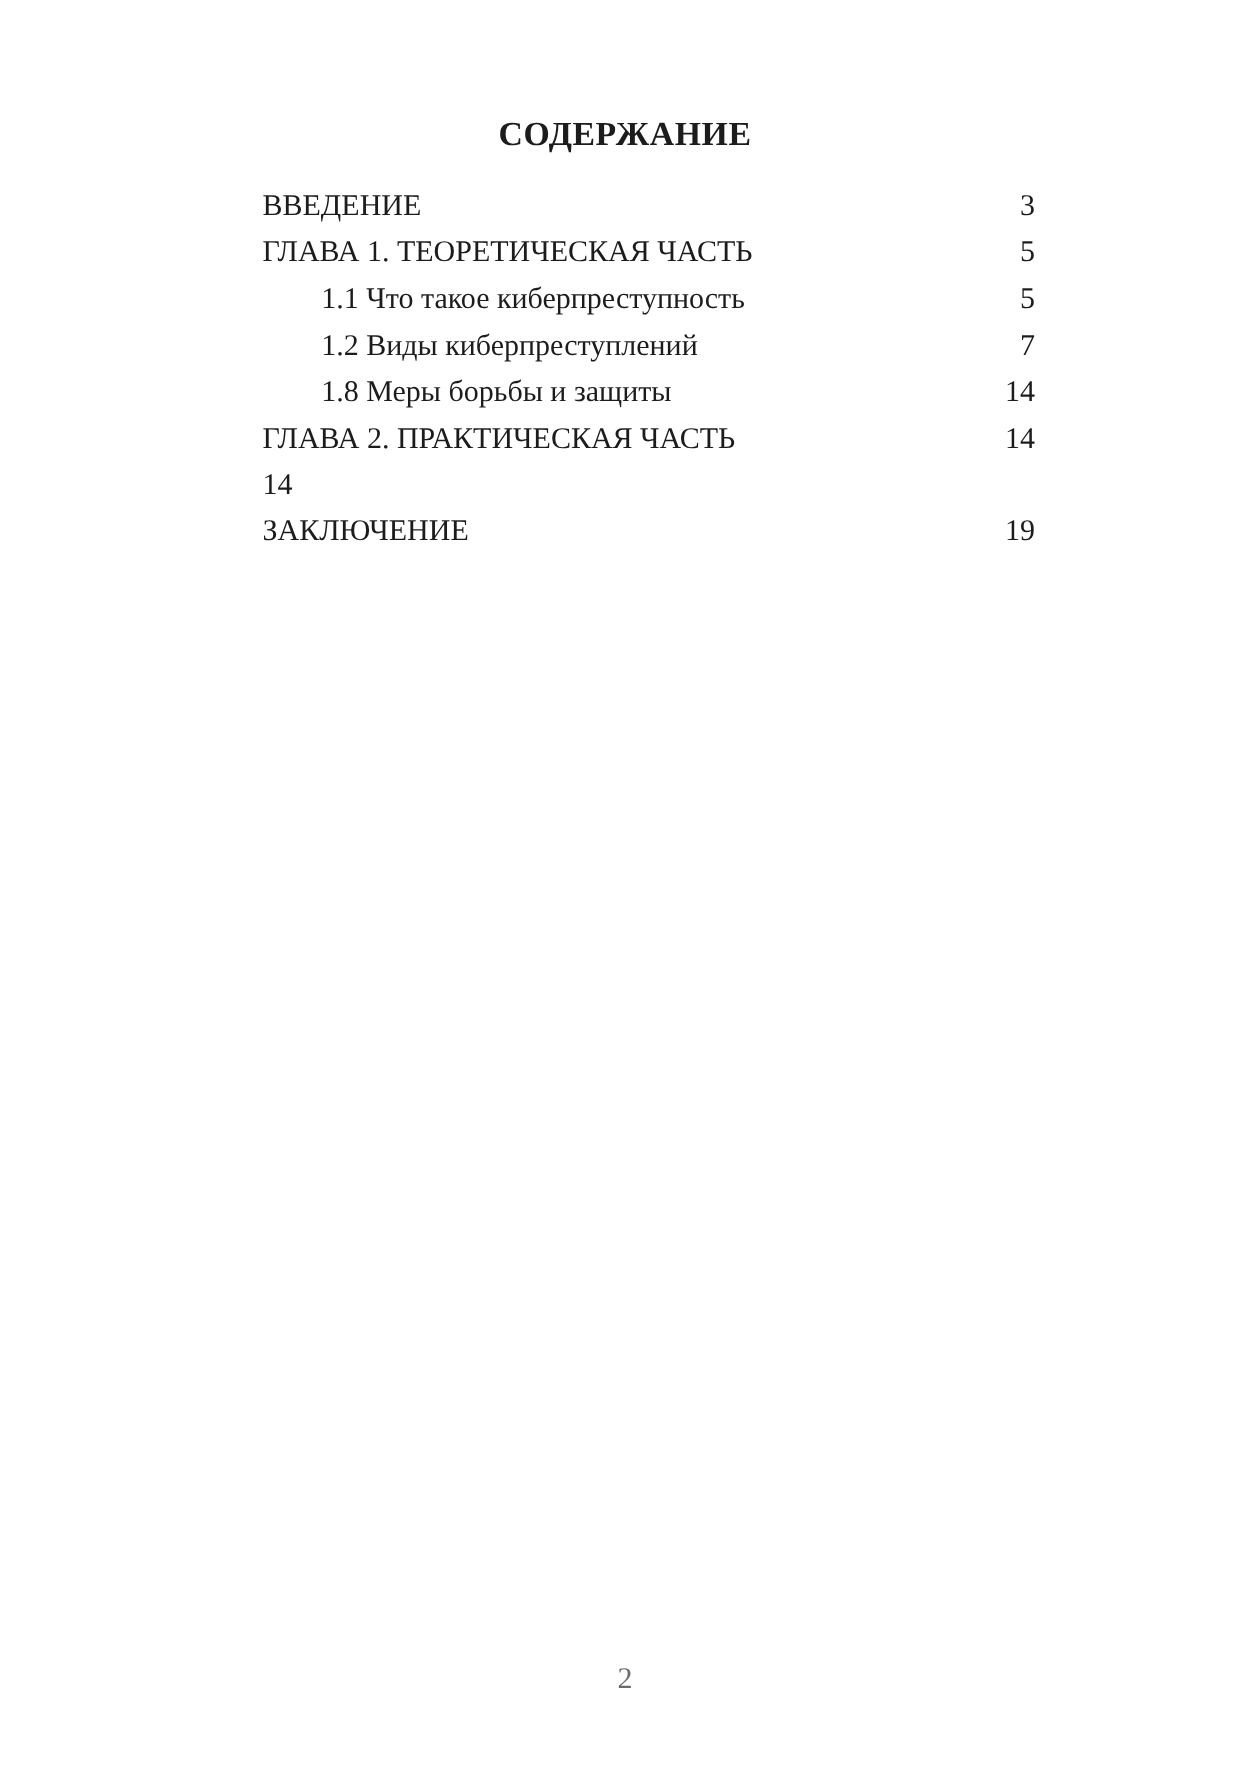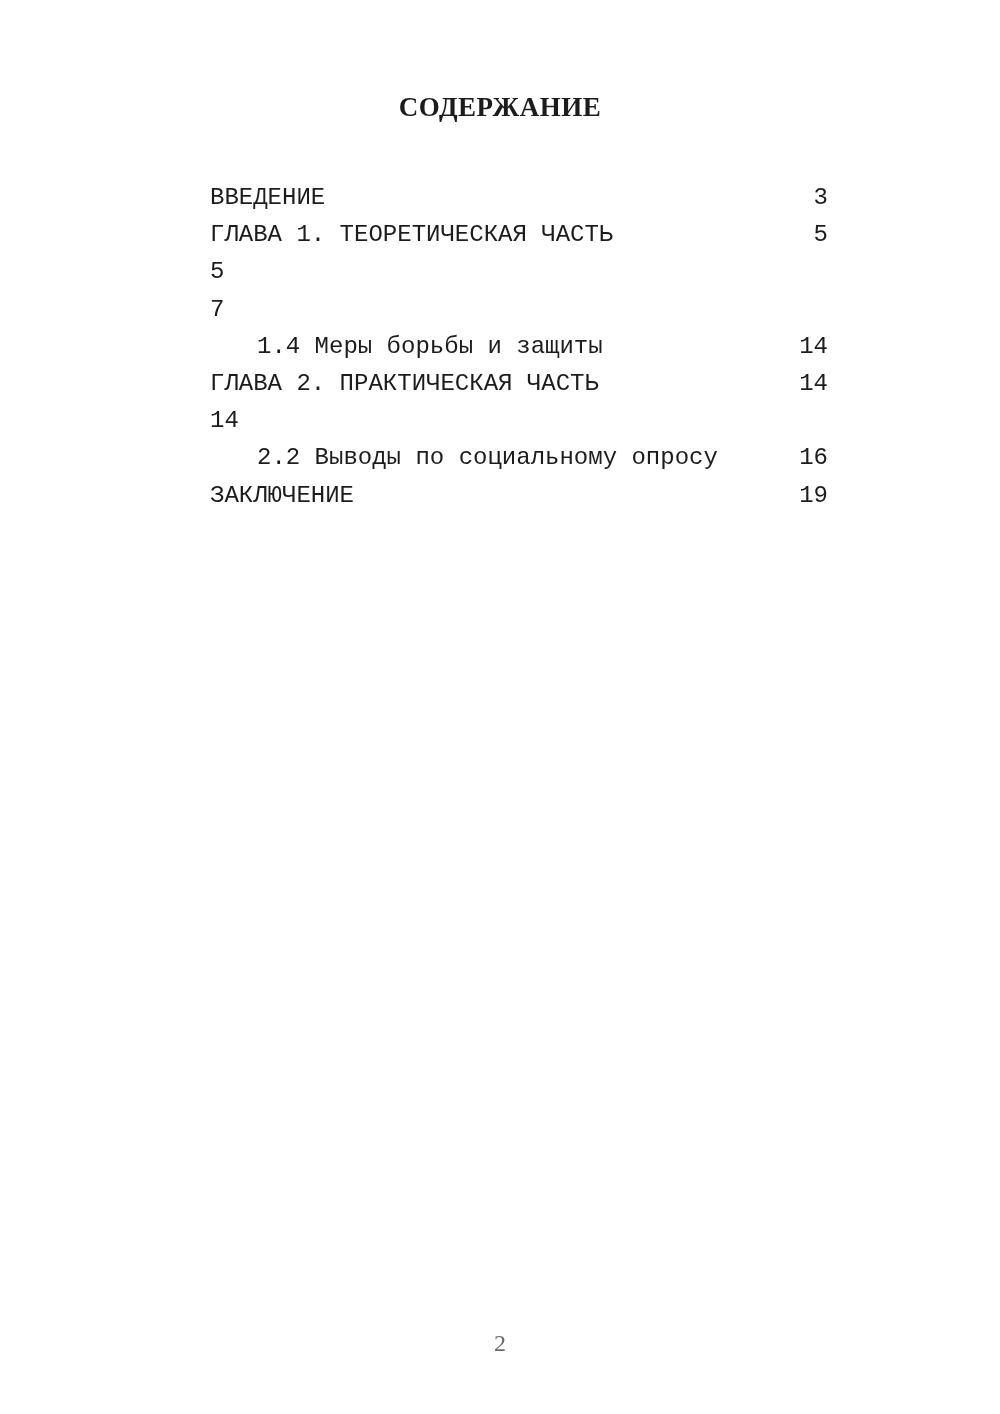--- a/index.html
+++ b/index.html
@@ -22,24 +22,23 @@
   .doc-title {
     padding-top: 92px;
     text-align: center;
     font-size: 27px;
     font-weight: bold;
     letter-spacing: 0.5px;
     color: #1c1c1c;
   }
 
   .toc-list {
-    margin-top: 56px;
+    margin-top: 24px;
     padding-left: 120px;
     padding-right: 82px;
-    font-family: Liberation Mono, monospace;
   }
 
   .toc-row {
     display: flex;
     justify-content: space-between;
     align-items: baseline;
     height: 37.2px;
     font-size: 24px;
     line-height: 37.2px;
   }
@@ -78,39 +77,37 @@
   <div class="toc-list">
       <div class="toc-row level-0">
     <span class="toc-label">ВВЕДЕНИЕ</span>
     <span class="toc-page">3</span>
   </div>
       <div class="toc-row level-0">
     <span class="toc-label">ГЛАВА 1. ТЕОРЕТИЧЕСКАЯ ЧАСТЬ</span>
     <span class="toc-page">5</span>
   </div>
       <div class="toc-row level-1">
+    <span class="toc-label">1.1 Что такое киберпреступность</span>
     <span class="toc-page">5</span>
   </div>
       <div class="toc-row level-1">
+    <span class="toc-label">1.2 Виды киберпреступлений</span>
     <span class="toc-page">7</span>
   </div>
       <div class="toc-row level-1">
-    <span class="toc-label">1.4 Меры борьбы и защиты</span>
+    <span class="toc-label">1.8 Меры борьбы и защиты</span>
     <span class="toc-page">14</span>
   </div>
       <div class="toc-row level-0">
     <span class="toc-label">ГЛАВА 2. ПРАКТИЧЕСКАЯ ЧАСТЬ</span>
     <span class="toc-page">14</span>
   </div>
       <div class="toc-row level-1">
     <span class="toc-page">14</span>
-  </div>
-      <div class="toc-row level-1">
-    <span class="toc-label">2.2 Выводы по социальному опросу</span>
-    <span class="toc-page">16</span>
   </div>
       <div class="toc-row level-0">
     <span class="toc-label">ЗАКЛЮЧЕНИЕ</span>
     <span class="toc-page">19</span>
   </div>
     </div>
 
   <div class="footer-page-number">2</div>
 
 </div>

